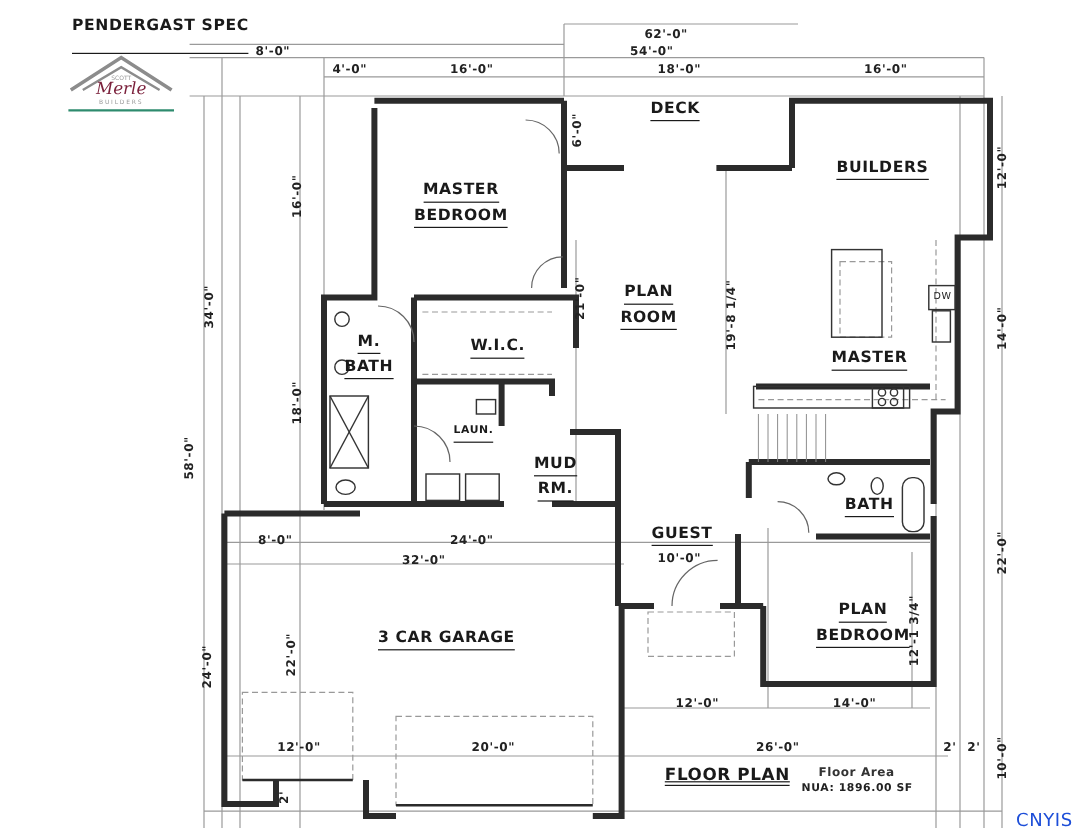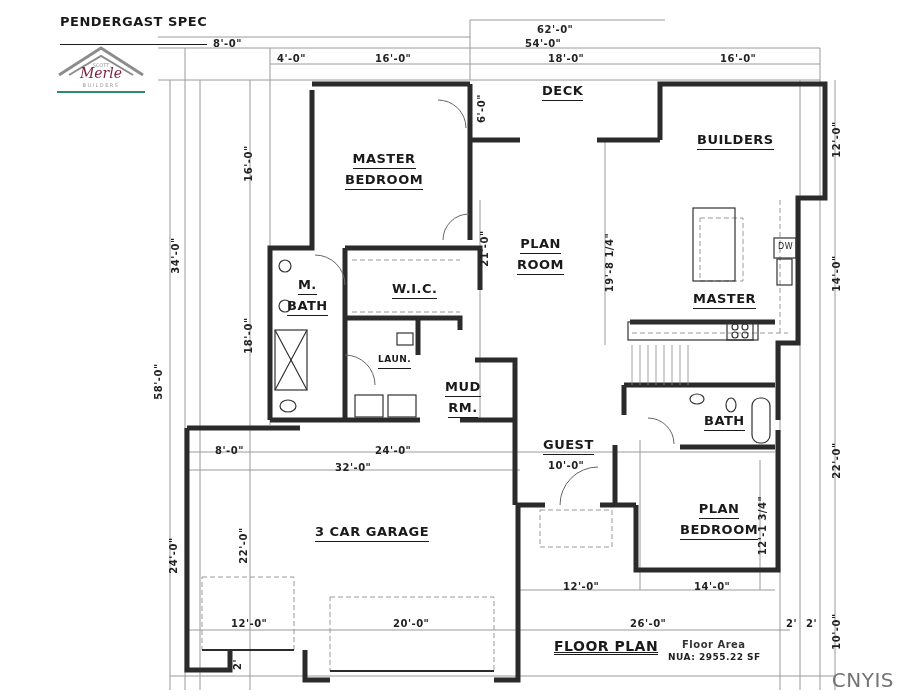--- a/index.html
+++ b/index.html
@@ -7,21 +7,21 @@
   #stage { position:absolute; left:0; top:0; width:900px; height:696px; }
   .lbl { position:absolute; font-family:"DejaVu Sans", sans-serif; color:#1a1a1a; font-weight:bold; letter-spacing:0.5px; white-space:nowrap; }
   .room { font-size:13px; text-align:left; line-height:18px; }
   .room span { display:block; border-bottom:1.5px solid #1a1a1a; padding-bottom:0px; margin:0 auto 2px auto; width:max-content; }
   .dim { font-size:10px; font-weight:bold; color:#222; }
   .vdim { transform:rotate(-90deg); transform-origin:center center; }
   .title { font-size:13px; border-bottom:1.5px solid #1a1a1a; padding-bottom:15px; }
   .fp { font-size:14px; border-bottom:1.5px solid #1a1a1a;text-decoration:underline; }
   .fa { font-weight:bold; font-size:10px; color:#333; }
   .nua { font-size:9px; color:#222; }
-  .watermark { position:absolute; right:6px; bottom:4px; font-size:20px; color:#737373; font-weight:normal; letter-spacing:0.5px; }
+  .watermark { position:absolute; right:6px; bottom:4px; font-size:15px; color:#1d4ed8; font-weight:normal; letter-spacing:0.5px; }
   .logo { position:absolute; left:55px; top:45px; width:92px; height:50px; }
 </style>
 </head>
 <body>
 
 <div id="stage">
   <svg width="900" height="696" viewBox="0 0 900 696" style="position:absolute;left:0;top:0">
 
     <g stroke="#9a9a9a" stroke-width="1" fill="none">
       <line x1="158" y1="37" x2="470" y2="37"></line>
@@ -231,16 +231,16 @@
   <div class="lbl dim vdim" style="left:466px;top:243px">21'-0"</div>
   <div class="lbl dim vdim" style="left:580px;top:257px">19'-8 1/4"</div>
   <div class="lbl dim vdim" style="left:818px;top:134px">12'-0"</div>
   <div class="lbl dim vdim" style="left:818px;top:268px">14'-0"</div>
   <div class="lbl dim vdim" style="left:818px;top:455px">22'-0"</div>
   <div class="lbl dim vdim" style="left:818px;top:626px">10'-0"</div>
   <div class="lbl dim vdim" style="left:733px;top:520px">12'-1 3/4"</div>
 
   <div class="lbl fp" style="left:554px;top:638px">FLOOR PLAN</div>
   <div class="lbl fa" style="left:682px;top:639px">Floor Area</div>
-  <div class="lbl nua" style="left:668px;top:652px">NUA: 2955.22 SF</div>
+  <div class="lbl nua" style="left:668px;top:652px">NUA: 1896.00 SF</div>
 
   <div class="lbl watermark">CNYIS</div>
 </div>
 
 </body></html>

